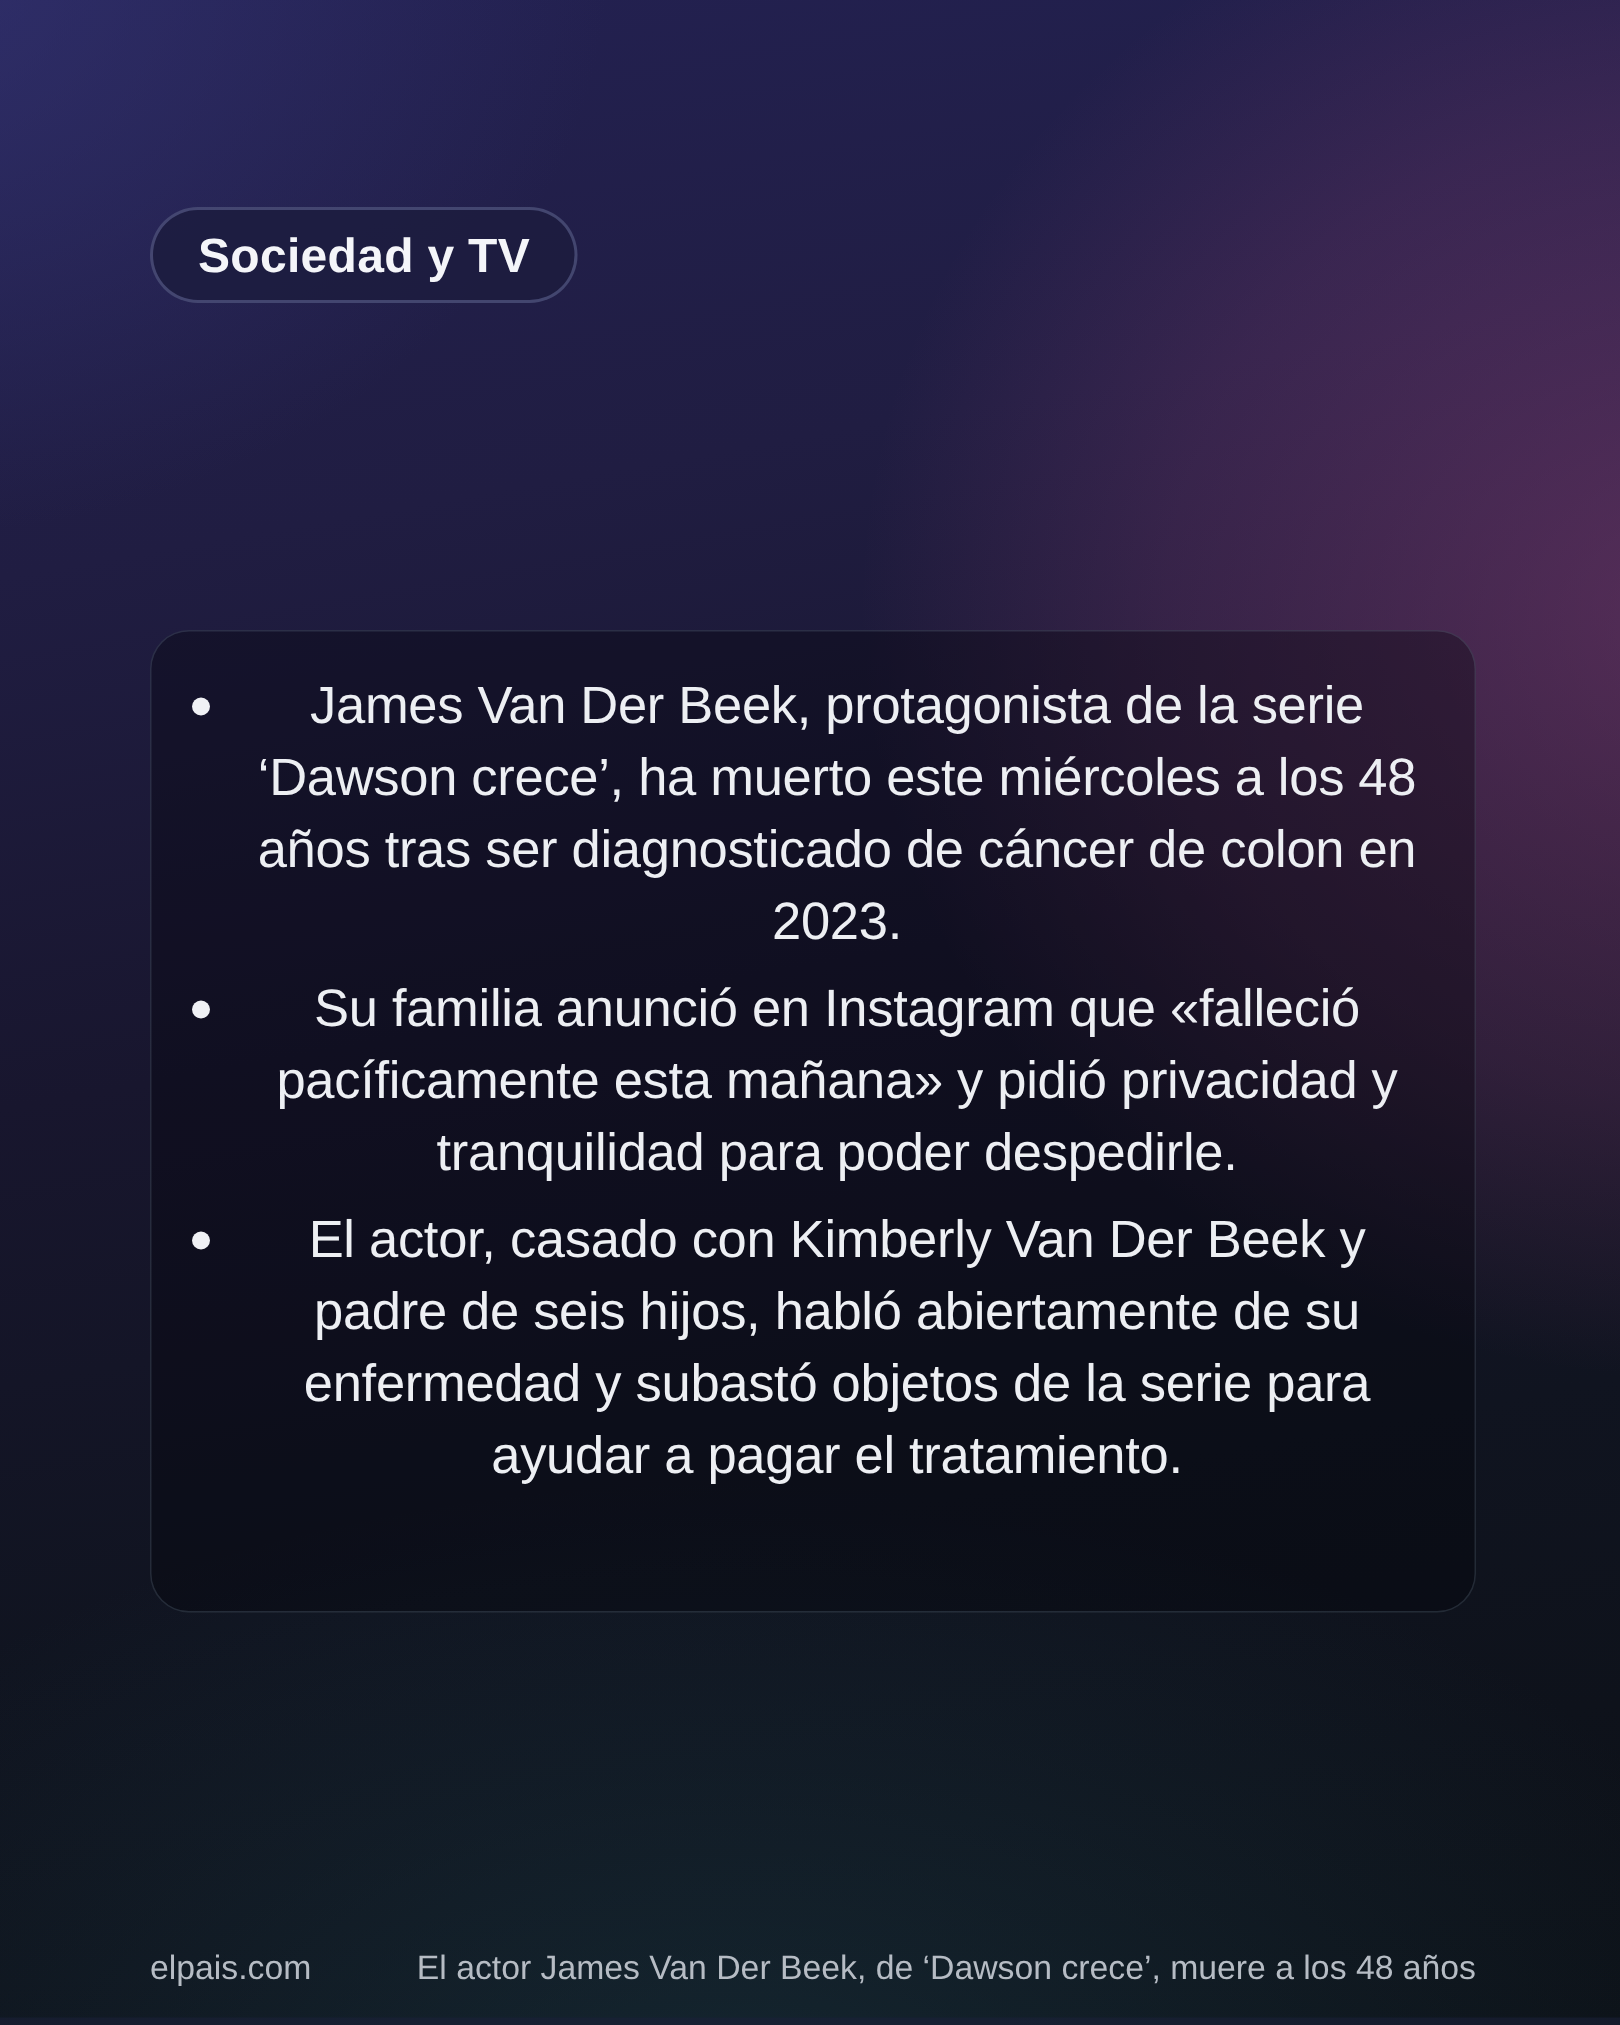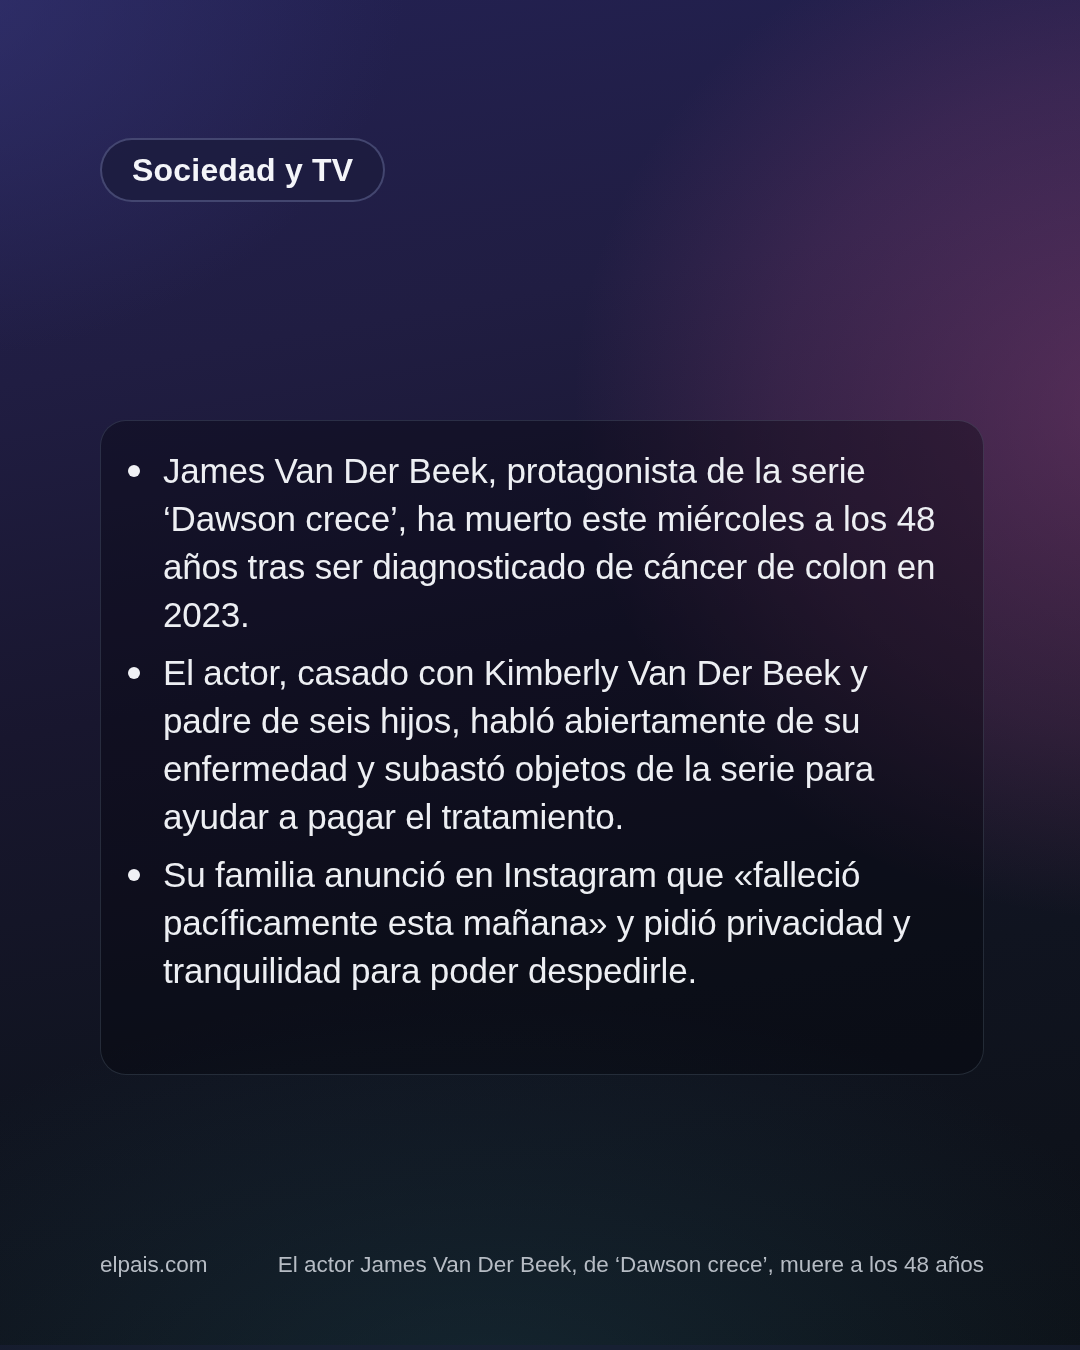--- a/index.html
+++ b/index.html
@@ -52,20 +52,21 @@
     position: absolute;
     left: 100px;
     top: 420px;
     width: 884px;
     height: 655px;
     box-sizing: border-box;
     border-radius: 26px;
     background: rgba(3,3,9,0.34);
     border: 1px solid rgba(140,165,185,0.20);
     padding: 26px 30px 40px 22px;
+    text-align: center;
   }
   .bullet-list {
     list-style: none;
     margin: 0;
     padding: 0;
   }
   .bullet-item {
     display: flex;
     align-items: flex-start;
     margin-bottom: 10px;
@@ -82,21 +83,21 @@
   .bullet-text {
     flex: 1 1 auto;
     color: #edeff3;
     font-size: 35px;
     line-height: 48px;
     letter-spacing: -0.2px;
   }
   .footer {
     position: absolute;
     left: 100px;
-    top: 1250px;
+    top: 1297px;
     width: 884px;
     display: flex;
     justify-content: space-between;
     align-items: baseline;
     color: #b6bcc4;
     font-size: 22.5px;
     line-height: 30px;
   }
   .footer .caption { text-align: center; }
   .bottom-strip {
@@ -122,25 +123,25 @@
   </h1>
 
   <div class="card">
     <ul class="bullet-list">
         <li class="bullet-item">
           <span class="bullet-dot"></span>
           <span class="bullet-text">James Van Der Beek, protagonista de la serie ‘Dawson crece’, ha muerto este miércoles a los 48 años tras ser diagnosticado de cáncer de colon en 2023.</span>
         </li>
         <li class="bullet-item">
           <span class="bullet-dot"></span>
-          <span class="bullet-text">El actor, casado con Kimberly Van Der Beek y padre de seis hijos, habló abiertamente de su enfermedad y subastó objetos de la serie para ayudar a pagar el tratamiento.</span>
+          <span class="bullet-text">Su familia anunció en Instagram que «falleció pacíficamente esta mañana» y pidió privacidad y tranquilidad para poder despedirle.</span>
         </li>
         <li class="bullet-item">
           <span class="bullet-dot"></span>
-          <span class="bullet-text">Su familia anunció en Instagram que «falleció pacíficamente esta mañana» y pidió privacidad y tranquilidad para poder despedirle.</span>
+          <span class="bullet-text">El actor, casado con Kimberly Van Der Beek y padre de seis hijos, habló abiertamente de su enfermedad y subastó objetos de la serie para ayudar a pagar el tratamiento.</span>
         </li>
       </ul>
   </div>
 
   <div class="footer">
     <span class="source">elpais.com</span>
     <span class="caption">El actor James Van Der Beek, de ‘Dawson crece’, muere a los 48 años</span>
   </div>
 
   <div class="bottom-strip"></div>

